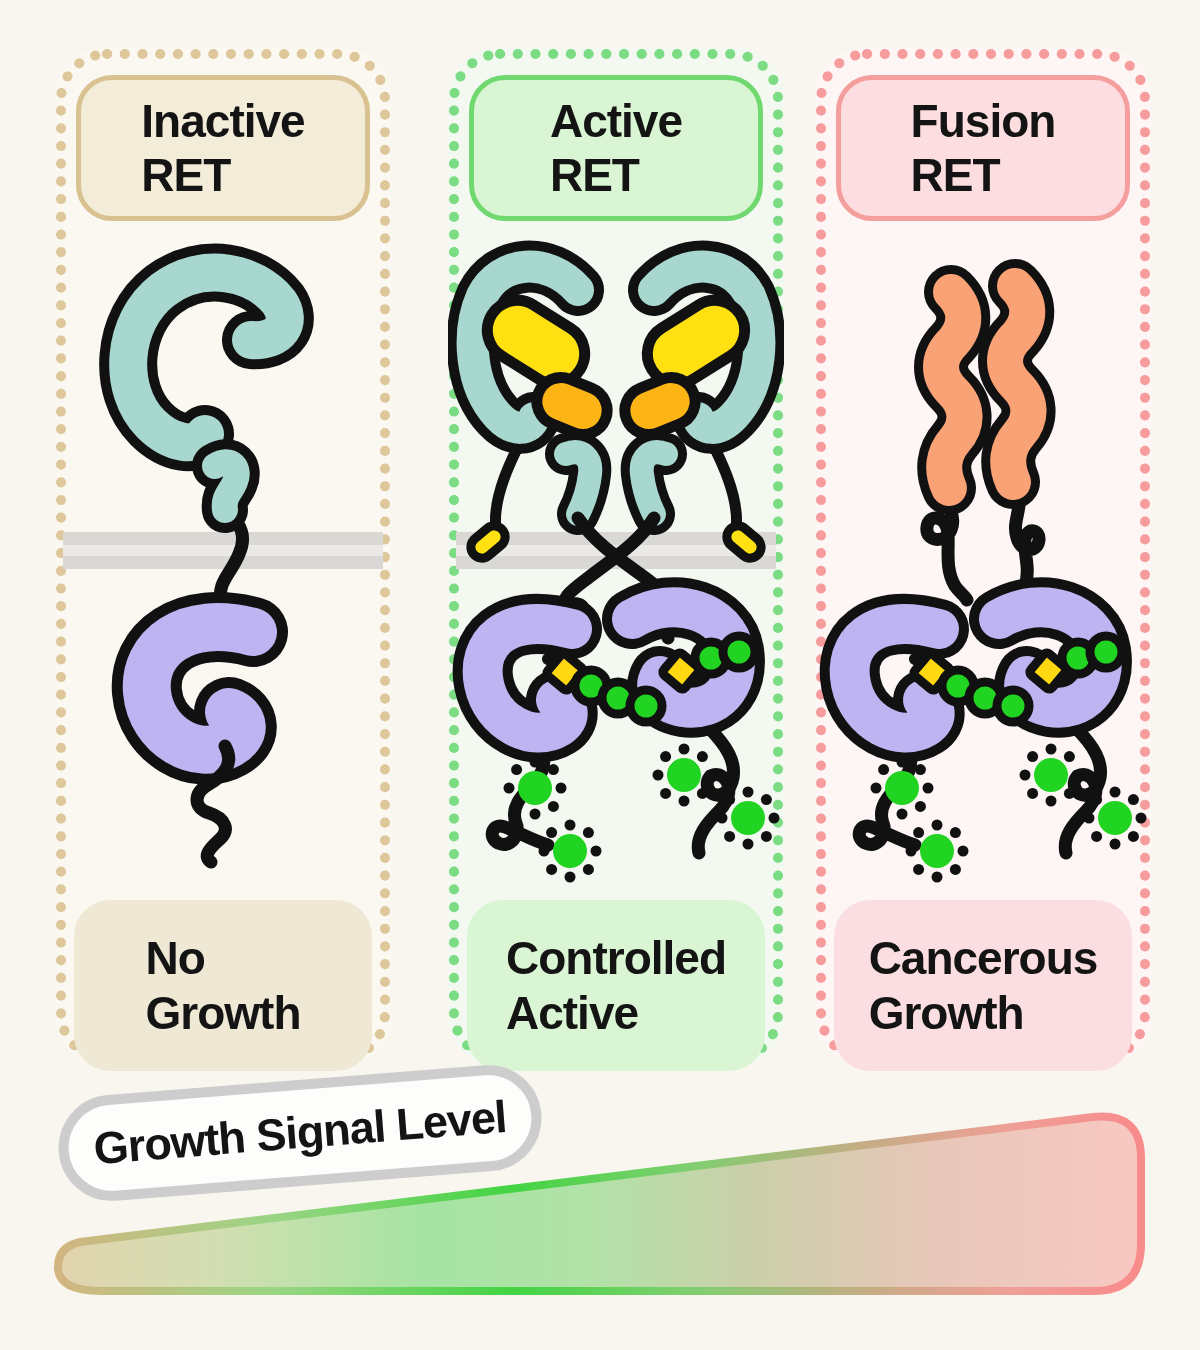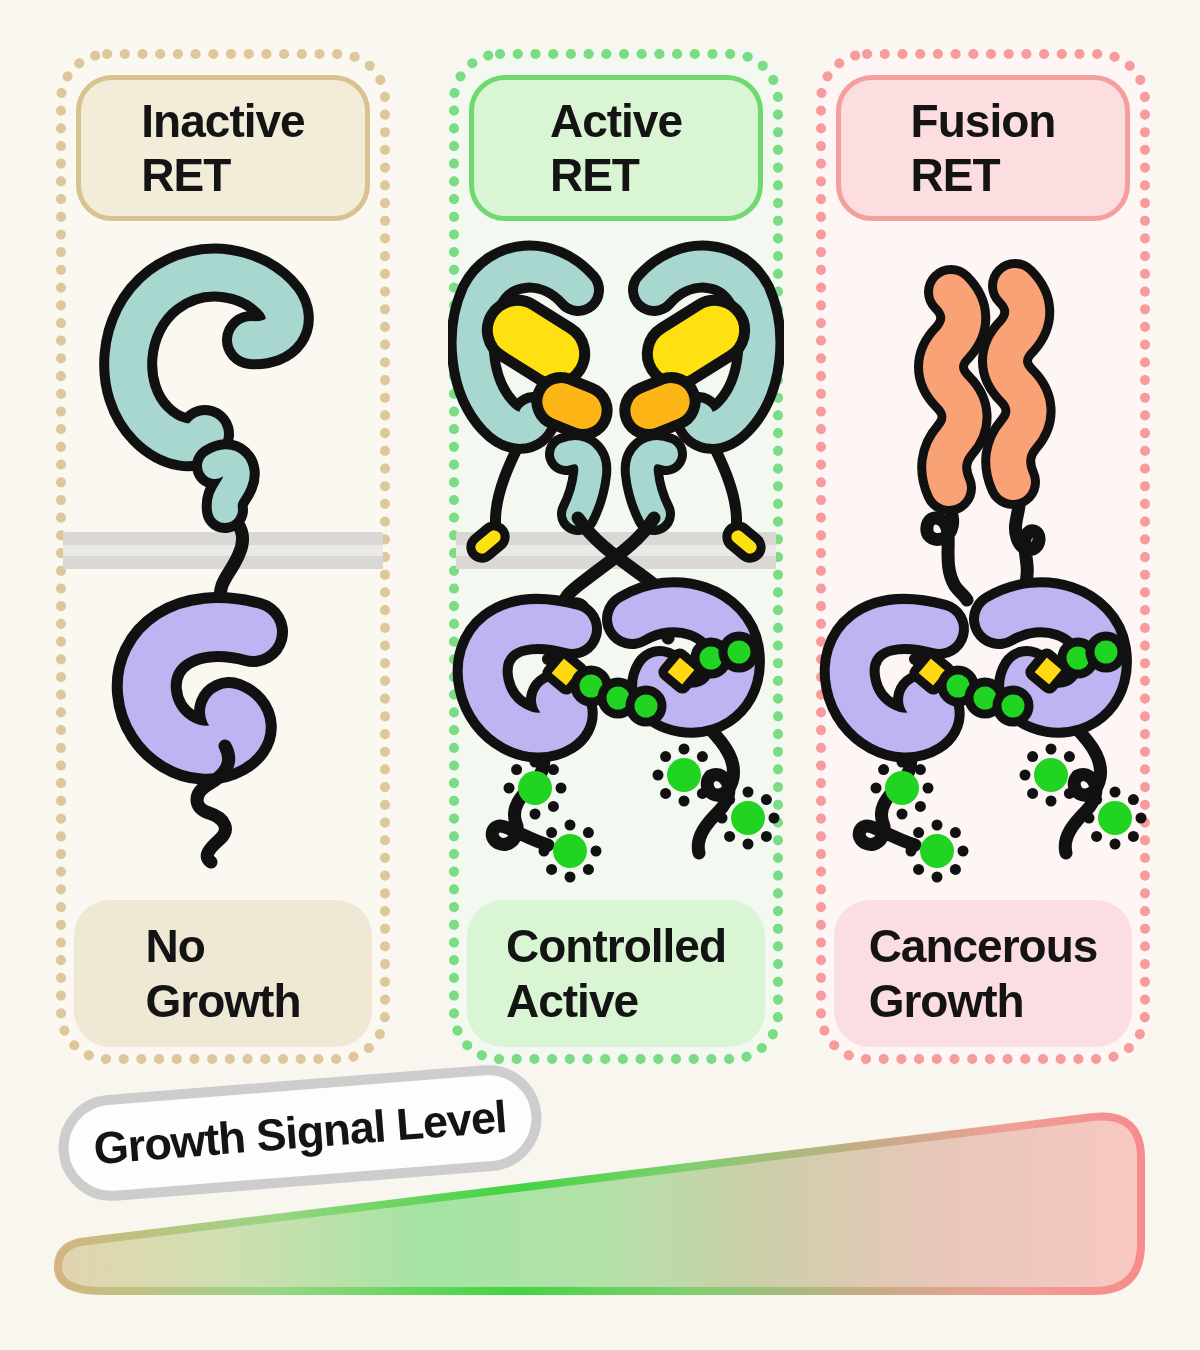--- a/index.html
+++ b/index.html
@@ -12,21 +12,21 @@
   .dots{position:absolute;left:0;top:0}
   .dotrect{fill:none;stroke-width:10;stroke-dasharray:0.2 17.5;stroke-linecap:round}
   .p1 .dotrect{stroke:var(--tan_dots,#ddc79b)}
   .p2 .dotrect{stroke:var(--green_dots,#7bdc83)}
   .p3 .dotrect{stroke:var(--pink_dots,#f79c9c)}
   .hbadge,.fbadge{position:absolute;left:50%;transform:translateX(-50%);
     display:flex;align-items:center;justify-content:center;text-align:left;
     font-weight:800;font-size:46px;line-height:1.18;white-space:pre-line;
     color:var(--text,#141414);letter-spacing:-1px;box-sizing:border-box;border-radius:36px}
   .hbadge{top:27px;width:294px;height:146px;border:5px solid}
-  .fbadge{top:852px;width:298px;height:147px}
+  .fbadge{top:852px;width:298px;height:171px}
   .p1 .hbadge{background:var(--tan_fill,#f2ecd9);border-color:var(--tan_border,#d9c291)}
   .p2 .hbadge{background:var(--green_fill,#daf5d3);border-color:var(--green_border,#6fd96f)}
   .p3 .hbadge{background:var(--pink_fill,#fcdee1);border-color:var(--pink_border,#f59e9e)}
   .p1 .fbadge{background:var(--tan_footer_fill,#efe8d5)}
   .p2 .fbadge{background:var(--green_fill,#daf5d3)}
   .p3 .fbadge{background:var(--pink_footer_fill,#fbdee1)}
   .art{position:absolute;left:0;top:182px}
   
   .ko{stroke:var(--outline,#111);fill:none;stroke-linecap:round;stroke-linejoin:round}
   .kt{stroke:var(--teal,#a7d7ce);fill:none;stroke-linecap:round;stroke-linejoin:round}

